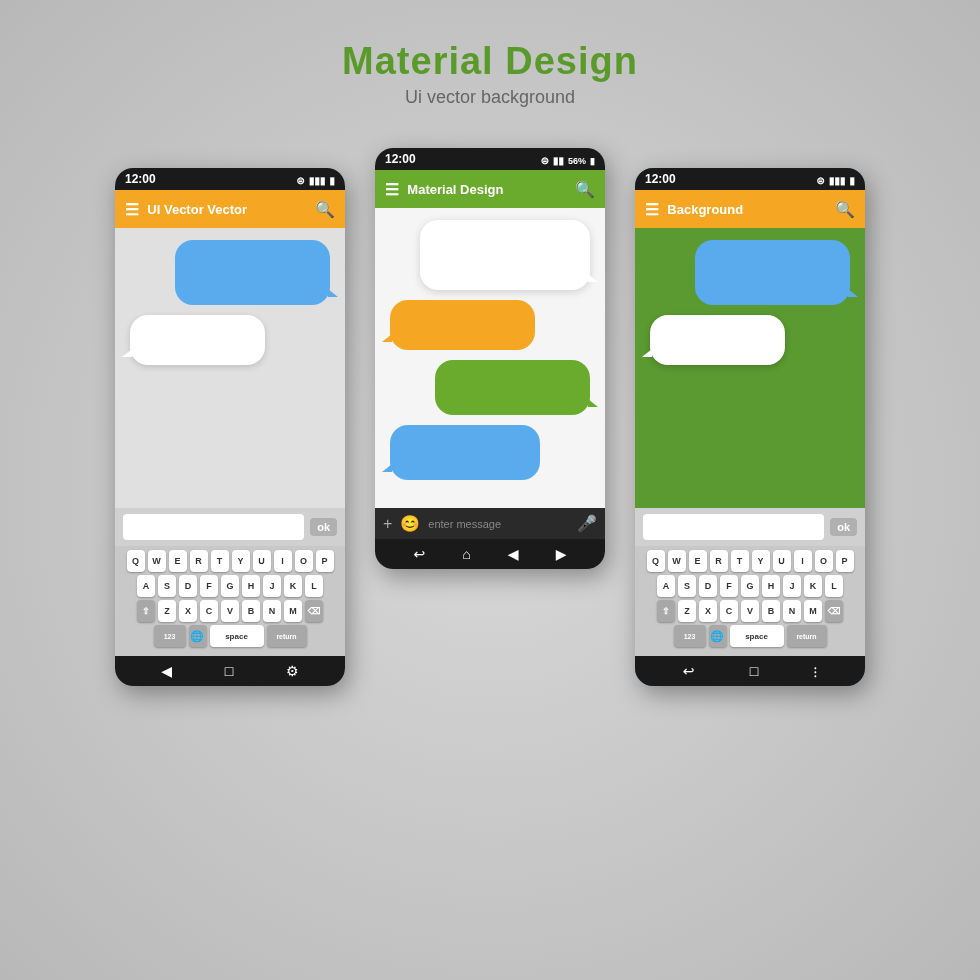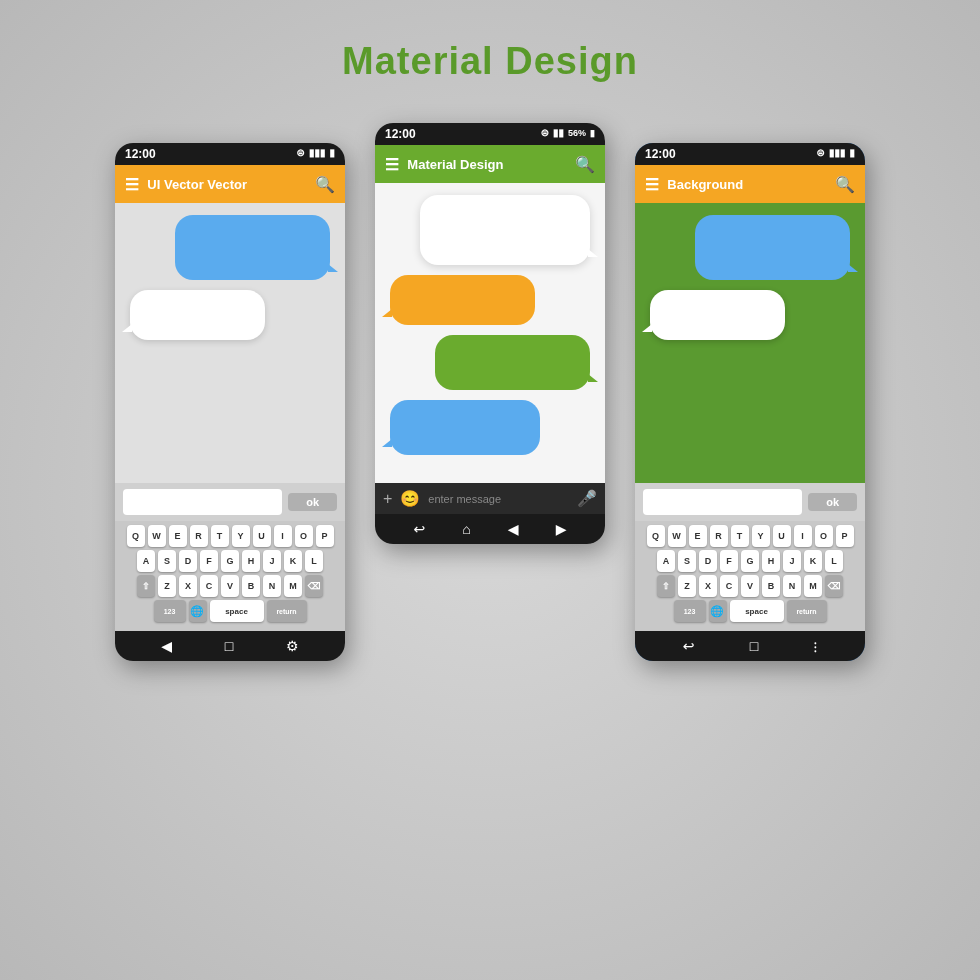--- a/index.html
+++ b/index.html
@@ -51,21 +51,21 @@
       box-shadow: 4px 8px 24px rgba(0,0,0,0.35);
       display: flex;
       flex-direction: column;
     }
 
     
     .status-bar {
       background: #1a1a1a;
       color: white;
       display: flex;
-      align-items: flex-start;
+      align-items: flex-end;
       justify-content: space-between;
       padding: 4px 10px;
       font-size: 11px;
       font-weight: bold;
       height: 22px;
     }
 
     .status-time { font-size: 12px; font-weight: bold; }
     .status-icons { display: flex; align-items: center; gap: 4px; font-size: 10px; }
 
@@ -173,21 +173,21 @@
       border: none;
       padding: 0 6px;
       font-size: 11px;
     }
 
     .ok-btn {
       background: #b0b0b0;
       color: white;
       border: none;
       border-radius: 4px;
-      padding: 3px 18px;
+      padding: 3px 7px;
       font-size: 11px;
       font-weight: bold;
       cursor: pointer;
     }
 
     
     .keyboard {
       background: #c8c8c8;
       padding: 4px 4px 6px 4px;
     }
@@ -261,20 +261,21 @@
       justify-content: space-around;
       height: 30px;
     }
   </style>
 </head>
 <body>
 
 <div>
   <div class="header">
     <div class="header-title">Material Design</div>
+    <div class="header-sub">Ui vector background</div>
   </div>
 </div>
 
 <div class="phones-container">
 
   <div class="phone phone1">
 
     <div class="status-bar">
       <span class="status-time">12:00</span>
       <div class="status-icons">

